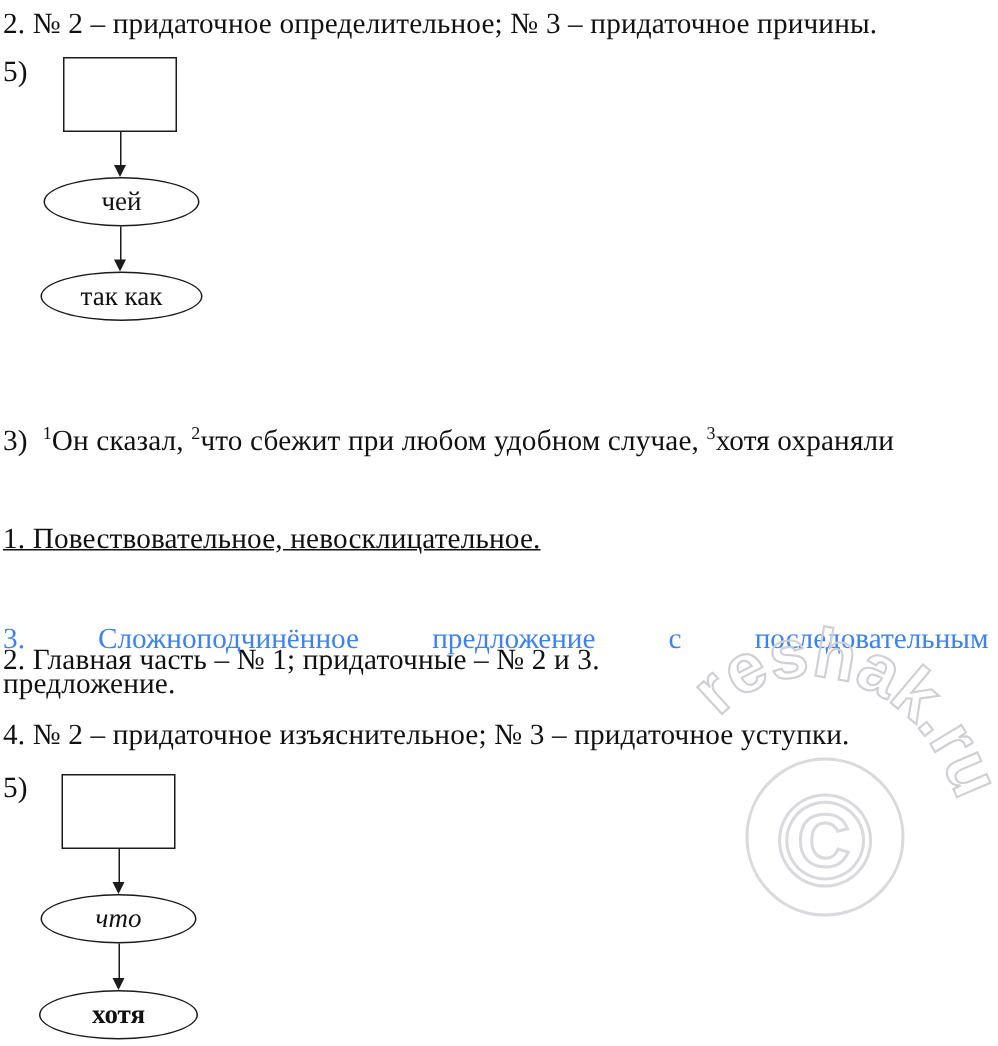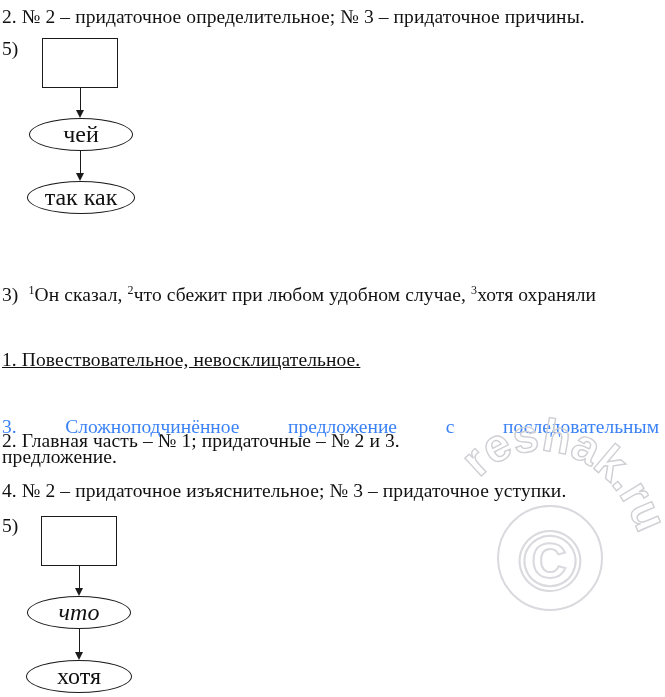--- a/index.html
+++ b/index.html
@@ -70,21 +70,21 @@
     position: absolute;
     border: 1.5px solid #1b1b1b;
     border-radius: 50%;
     background: #ffffff;
     box-sizing: border-box;
     display: flex;
     align-items: center;
     justify-content: center;
   }
   .node-ellipse span {
-    font-size: 24px;
+    font-size: 18px;
     color: #111111;
     line-height: 1;
     position: relative;
     top: -0.5px;
   }
   .connector {
     position: absolute;
     width: 0;
     border-left: 1.6px solid #1b1b1b;
   }
@@ -202,18 +202,18 @@
     <div class="connector" style="left:79px; top:61px; height:24px;"></div>
     <div class="arrowhead" style="left:74.5px; top:83px;"></div>
 
     <div class="node-ellipse" style="left:27px; top:91px; width:104px; height:33px;font-style:italic;">
       <span>что</span>
     </div>
 
     <div class="connector" style="left:79px; top:124px; height:25px;"></div>
     <div class="arrowhead" style="left:74.5px; top:147px;"></div>
 
-    <div class="node-ellipse" style="left:26px; top:155px; width:106px; height:33px;">
+    <div class="node-ellipse" style="left:26px; top:155px; width:106px; height:33px;font-weight:bold;">
       <span>хотя</span>
     </div>
   </div>
 
 </div>
 
 </body></html>

